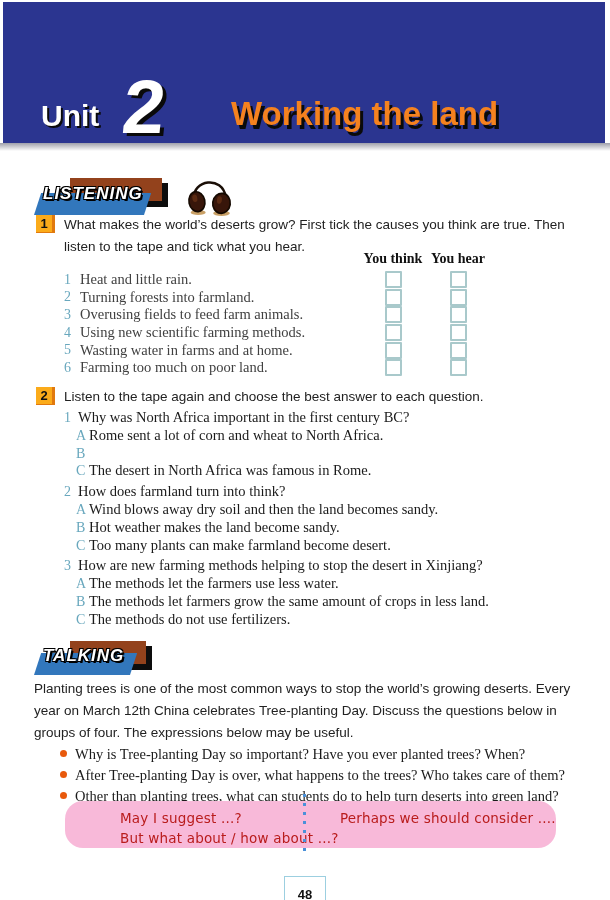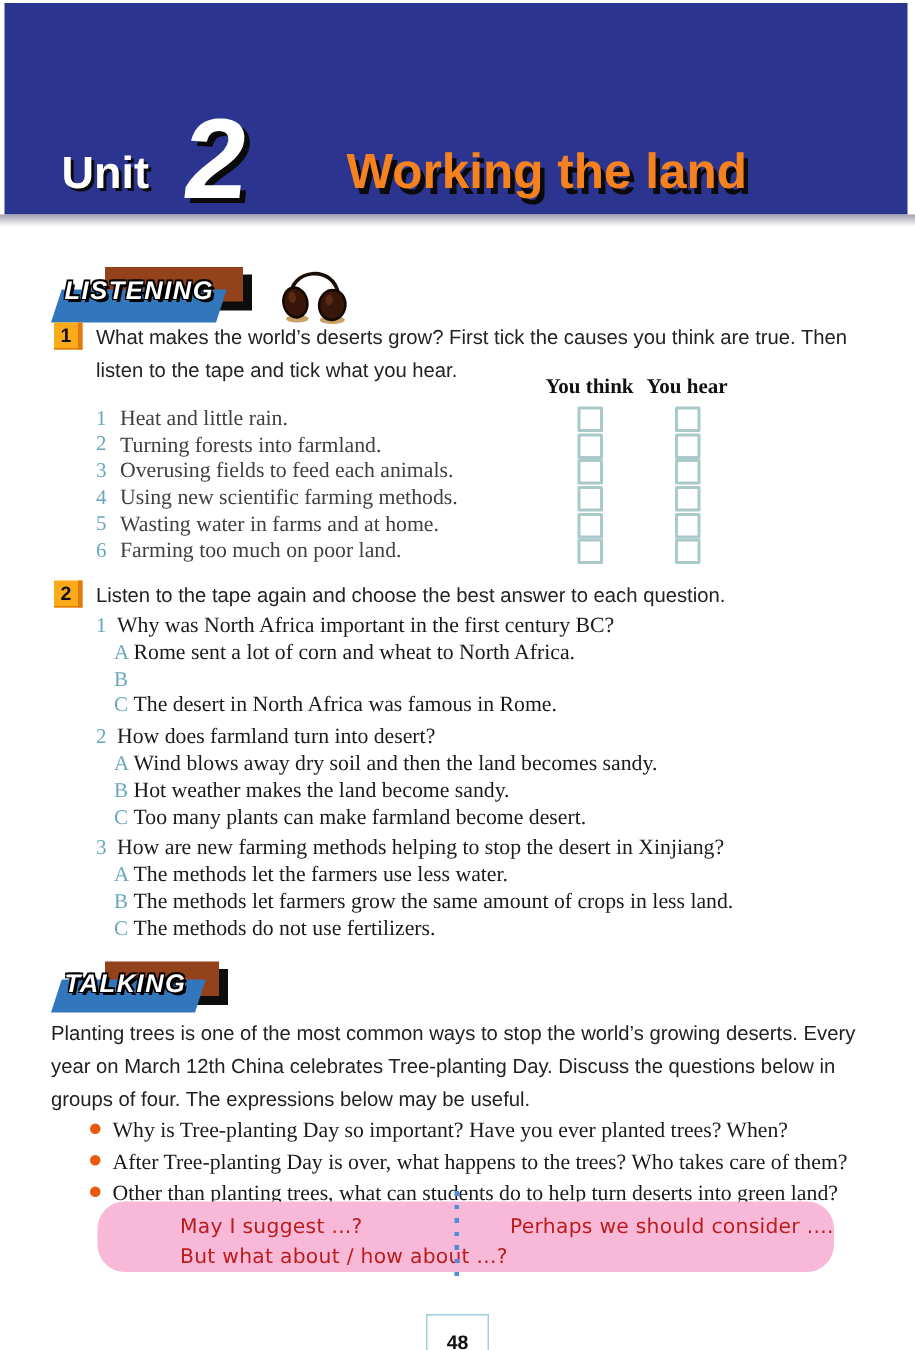--- a/index.html
+++ b/index.html
@@ -166,21 +166,21 @@
     <span class="tick-text">Turning forests into farmland.</span>
     <span class="cb-cell col1">
         <span class="checkbox"></span>
       </span>
     <span class="cb-cell col2">
         <span class="checkbox"></span>
       </span>
   </div>
   <div class="tick-row">
     <span class="tick-num">3</span>
-    <span class="tick-text">Overusing fields to feed each animals.</span>
+    <span class="tick-text">Overusing fields to feed farm animals.</span>
     <span class="cb-cell col1">
         <span class="checkbox"></span>
       </span>
     <span class="cb-cell col2">
         <span class="checkbox"></span>
       </span>
   </div>
   <div class="tick-row">
     <span class="tick-num">4</span>
     <span class="tick-text">Using new scientific farming methods.</span>
@@ -232,21 +232,21 @@
       <span class="opt-letter">B</span>
     </div>
     <div class="opt-line">
       <span class="opt-letter">C</span>
       <span class="opt-text">The desert in North Africa was famous in Rome.</span>
     </div>
   </div>
   <div class="q-block">
     <div class="q-line">
       <span class="q-num">2</span>
-      <span class="q-text">How does farmland turn into desert?</span>
+      <span class="q-text">How does farmland turn into think?</span>
     </div>
     <div class="opt-line">
       <span class="opt-letter">A</span>
       <span class="opt-text">Wind blows away dry soil and then the land becomes sandy.</span>
     </div>
     <div class="opt-line">
       <span class="opt-letter">B</span>
       <span class="opt-text">Hot weather makes the land become sandy.</span>
     </div>
     <div class="opt-line">

